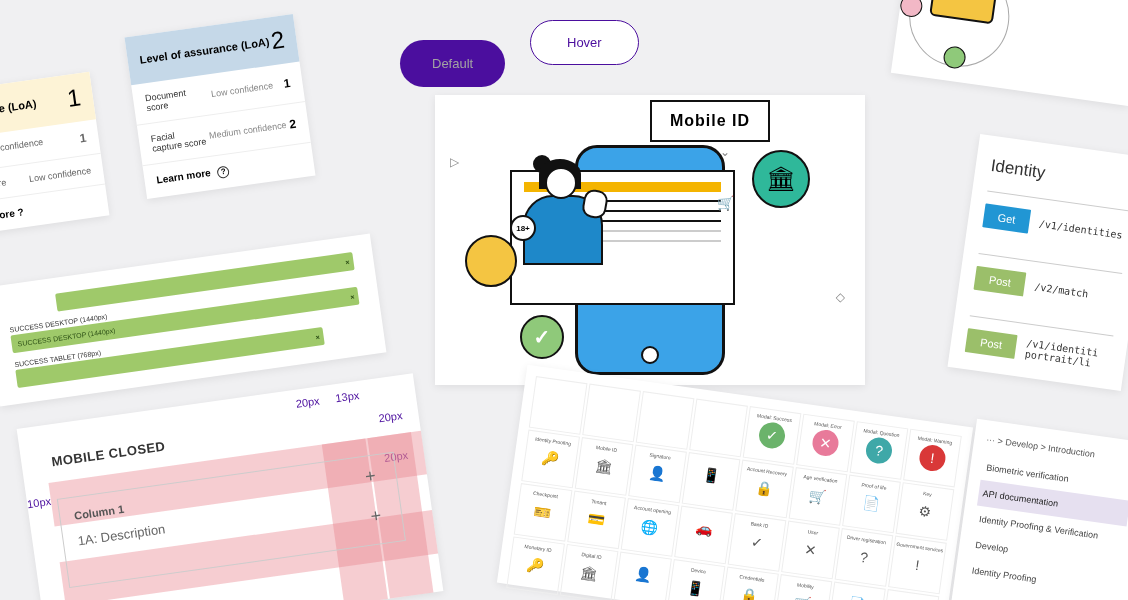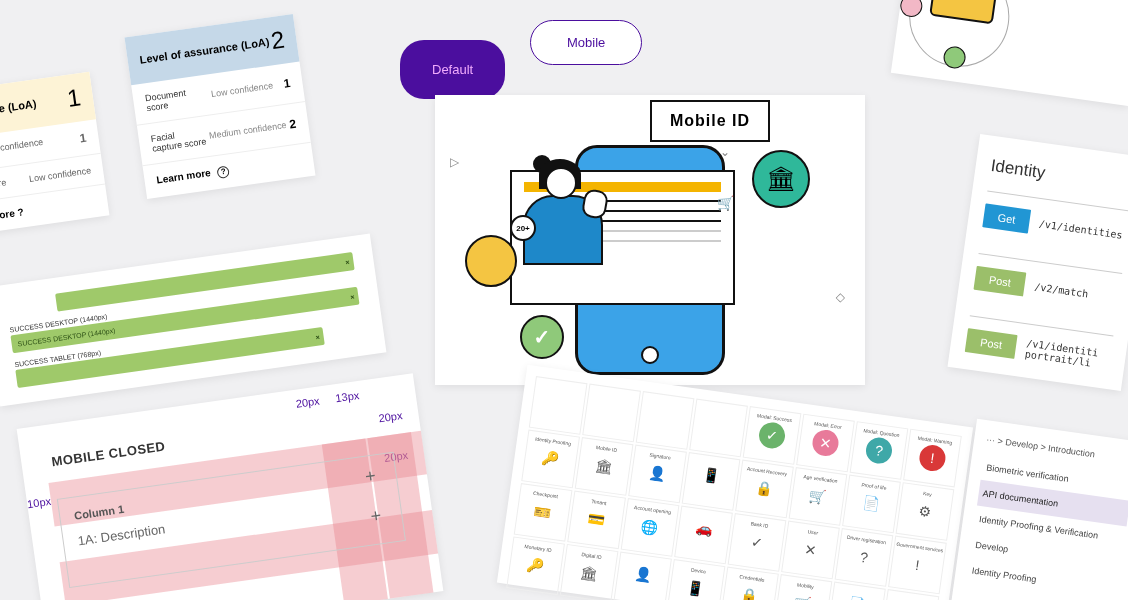--- a/index.html
+++ b/index.html
@@ -33,22 +33,22 @@
 .loa2 .row { padding: 10px 12px; display: flex; justify-content: space-between; font-size: 9px; color: #666; border-bottom: 1px solid #eee; align-items: center; }
 .loa2 .row .lab { width: 55px; color: #333; }
 .loa2 .row .conf { color: #888; }
 .loa2 .row .s { font-weight: 600; font-size: 12px; color: #000; }
 .loa2 .learn { padding: 10px 12px; font-size: 10px; font-weight: 600; }
 .loa2 .learn .q { display: inline-block; border: 1px solid #333; border-radius: 50%; width: 12px; height: 12px; text-align: center; line-height: 10px; font-size: 8px; margin-left: 4px; }
 
 
 .btn-default {
   position: absolute; left: 400px; top: 40px;
-  background: #4b0e9e; color: #f0abfc; border-radius: 24px;
-  padding: 22px 32px; font-size: 13px; font-weight: 500;
+  background: #4b0e9e; color: #a3a3a3; border-radius: 24px;
+  padding: 16px 32px; font-size: 13px; font-weight: 500;
 }
 .btn-hover {
   position: absolute; left: 530px; top: 20px;
   background: #fff; border: 1.5px solid #4b0e9e; color: #4b0e9e;
   border-radius: 24px; padding: 14px 36px; font-size: 13px; font-weight: 500;
 }
 
 
 .mobile-card { left: 435px; top: 95px; width: 430px; height: 290px; padding: 20px; }
 .mobile-title {
@@ -186,21 +186,21 @@
   <div class="learn">
     <span>Learn more</span>
     <span class="q">?</span>
   </div>
 </div>
 
 <div class="btn-default">
   <span>Default</span>
 </div>
 <div class="btn-hover">
-  <span>Mobile</span>
+  <span>Hover</span>
 </div>
 
 <div class="card mobile-card">
   <div class="mobile-title">Mobile ID</div>
   <div class="phone">
       <div class="home"></div>
     </div>
   <div class="id-card">
     <div class="bar"></div>
     <div class="line"></div>
@@ -210,21 +210,21 @@
       <div class="line s"></div>
   </div>
   <div class="person">
     <div class="body"></div>
       <div class="bun"></div>
       <div class="hair"></div>
       <div class="head"></div>
       <div class="hand"></div>
   </div>
   <div class="circle c-emoji"></div>
-  <div class="circle c-18">20+</div>
+  <div class="circle c-18">18+</div>
   <div class="circle c-bank">
       <span class="bank-icon">🏛</span>
     </div>
   <div class="circle c-check">
       <span class="check-icon">✓</span>
     </div>
   <span class="c-cart" style="position:absolute">🛒</span>
   <span class="deco-ch" style="right:135px;top:50px">⌄</span>
   <span class="deco-ch" style="right:20px;top:195px">◇</span>
   <span class="deco-ch" style="left:15px;top:60px">▷</span>

